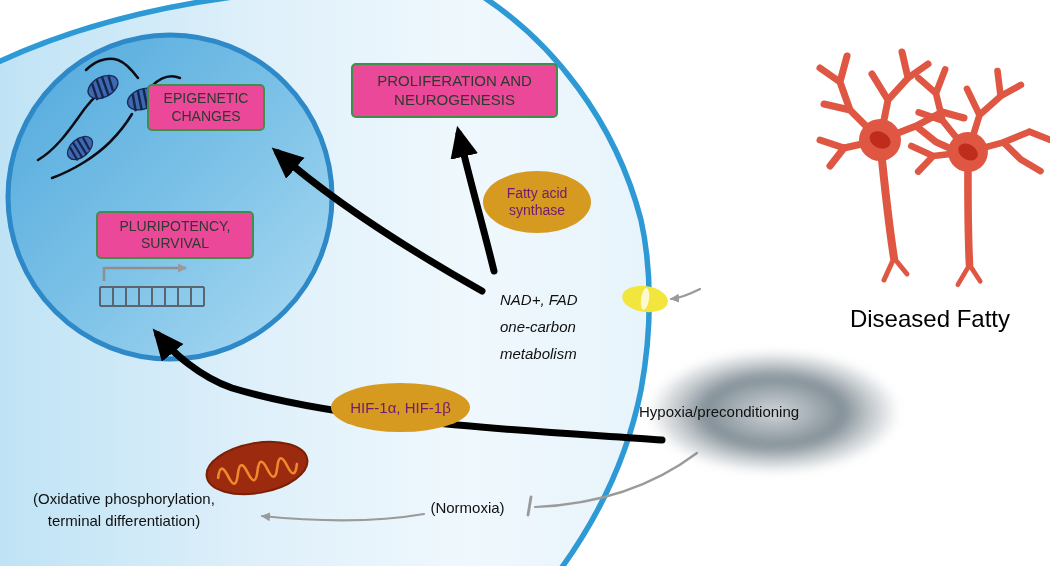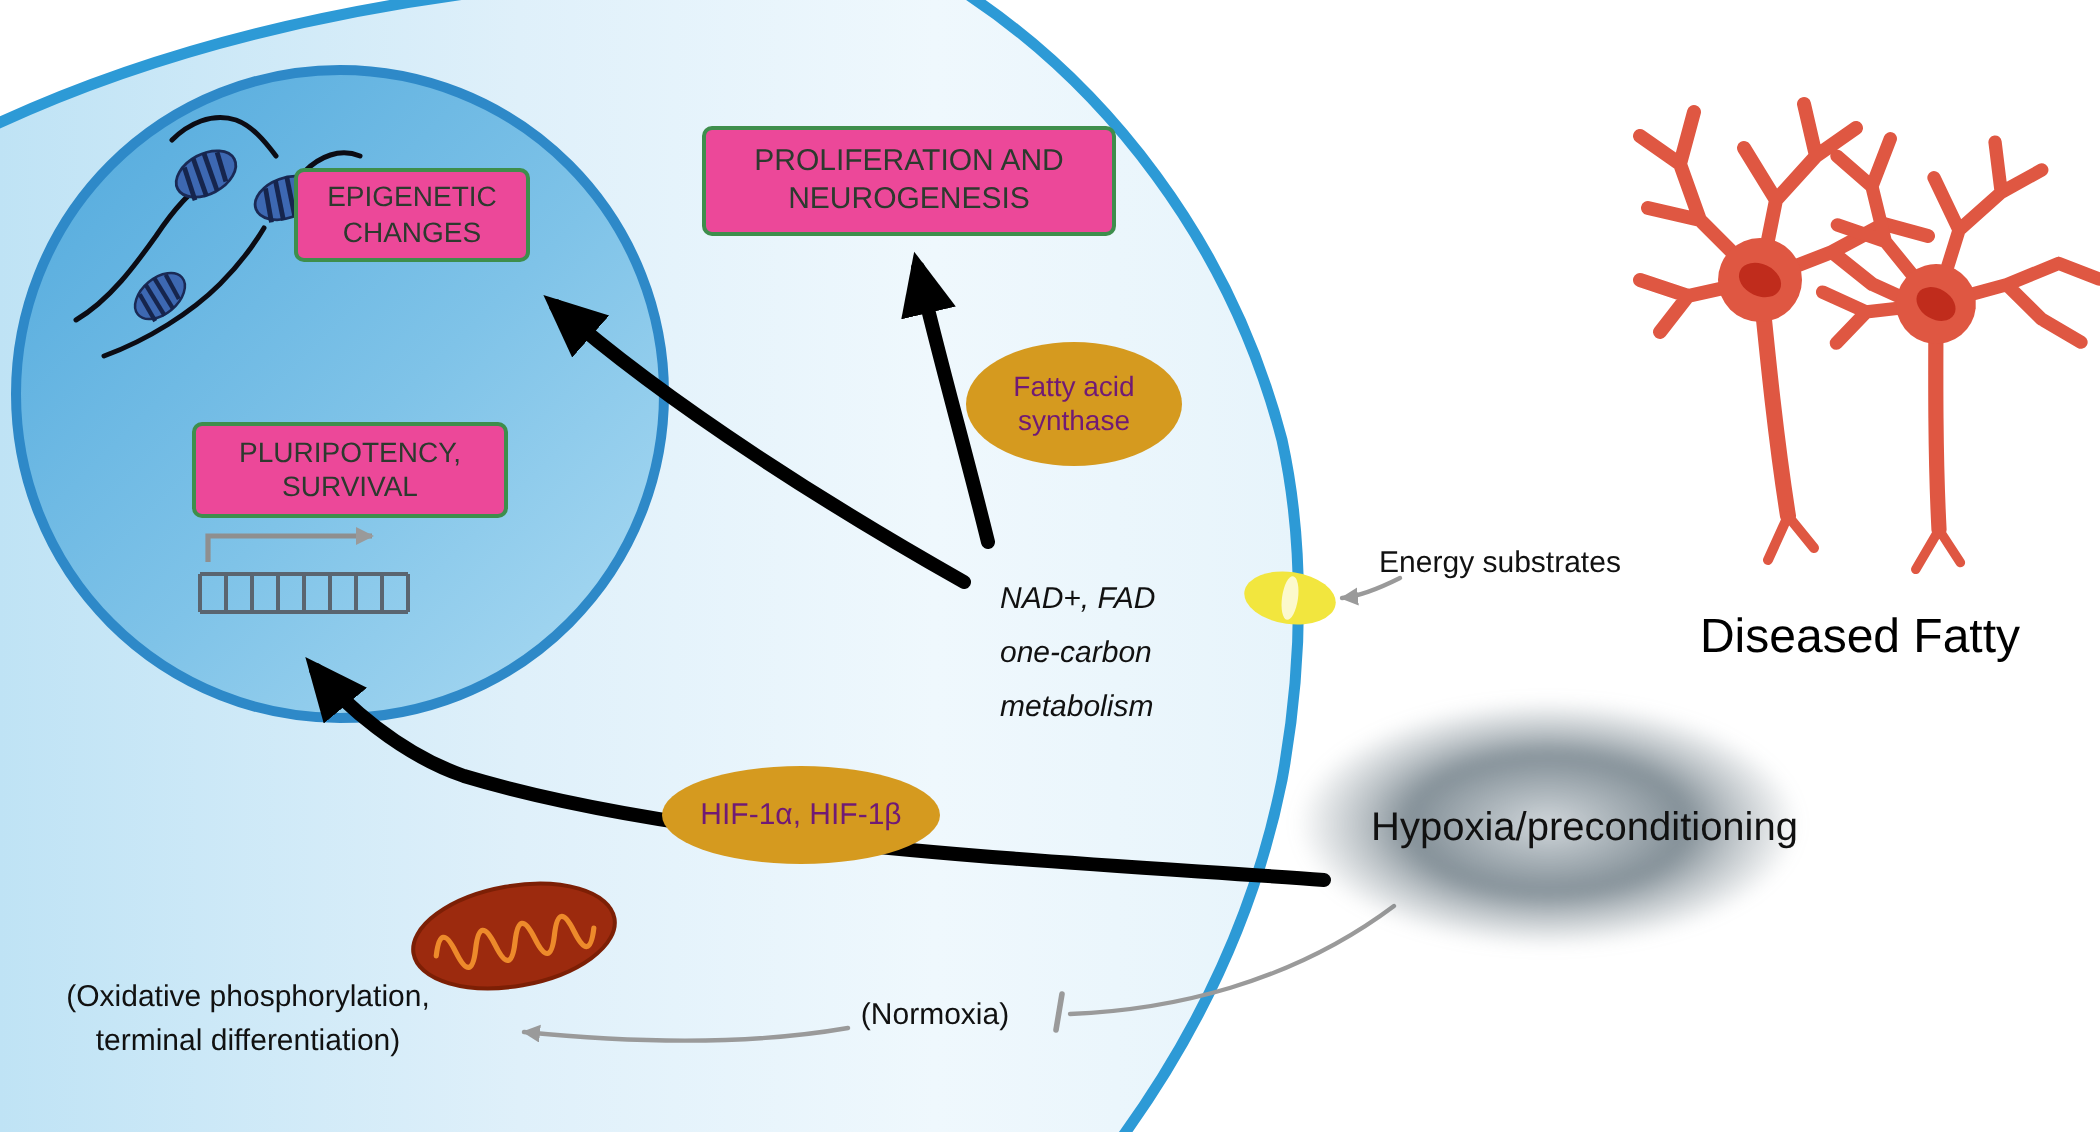--- a/index.html
+++ b/index.html
@@ -18,21 +18,21 @@
   .box-epi    { left:147px; top:84px;  width:118px; height:47px; font-size:14px; }
   .box-pluri  { left:96px;  top:211px; width:158px; height:48px; font-size:14px; }
   .box-prolif { left:351px; top:63px;  width:207px; height:55px; font-size:15px; }
 
   .pill-fas { left:483px; top:171px; width:108px; height:62px; font-size:14px; }
   .pill-hif { left:331px; top:383px; width:139px; height:49px; font-size:15px; }
 
   .lbl-malonyl   { left:498px; top:257px; width:150px; text-align:center; font-style:italic; font-size:15px; }
   .lbl-nad       { left:500px; top:286px; width:130px; font-style:italic; font-size:15px; line-height:27px; }
   .lbl-energy    { left:670px; top:273px; width:160px; text-align:center; font-size:15px; }
-  .lbl-hypoxia   { left:659px; top:403px; width:240px; text-align:right; font-size:20px; }
+  .lbl-hypoxia   { left:639px; top:403px; width:240px; text-align:left; font-size:15px; }
   .lbl-normoxia  { left:415px; top:499px; width:105px; text-align:center; font-size:15px; }
   .lbl-oxidative { left:8px;   top:488px; width:232px; text-align:center; font-size:15px; line-height:21.5px; }
   .lbl-host      { left:835px; top:305px; width:190px; text-align:center; font-size:24px; color:#000; }
 
   .cloud { position:absolute; left:648px; top:350px; width:252px; height:124px; border-radius:50%;
     background: radial-gradient(closest-side,
       rgba(140,155,165,0.40) 0%,
       rgba(96,112,122,0.78) 55%,
       rgba(96,112,122,0.45) 72%,
       rgba(96,112,122,0) 100%);
@@ -161,20 +161,19 @@
   <div class="box box-prolif">PROLIFERATION AND
 NEUROGENESIS</div>
 
   <div class="pill pill-fas">Fatty acid
 synthase</div>
   <div class="pill pill-hif">HIF-1α, HIF-1β</div>
 
   <div class="lbl lbl-nad">NAD+, FAD
 one-carbon
 metabolism</div>
-  <div class="lbl lbl-energy">Energy substrates</div>
   <div class="lbl lbl-hypoxia">Hypoxia/preconditioning</div>
   <div class="lbl lbl-normoxia">(Normoxia)</div>
   <div class="lbl lbl-oxidative">(Oxidative phosphorylation,
 terminal differentiation)</div>
   <div class="lbl lbl-host">Diseased Fatty</div>
 
 </div>
 
 </body></html>

